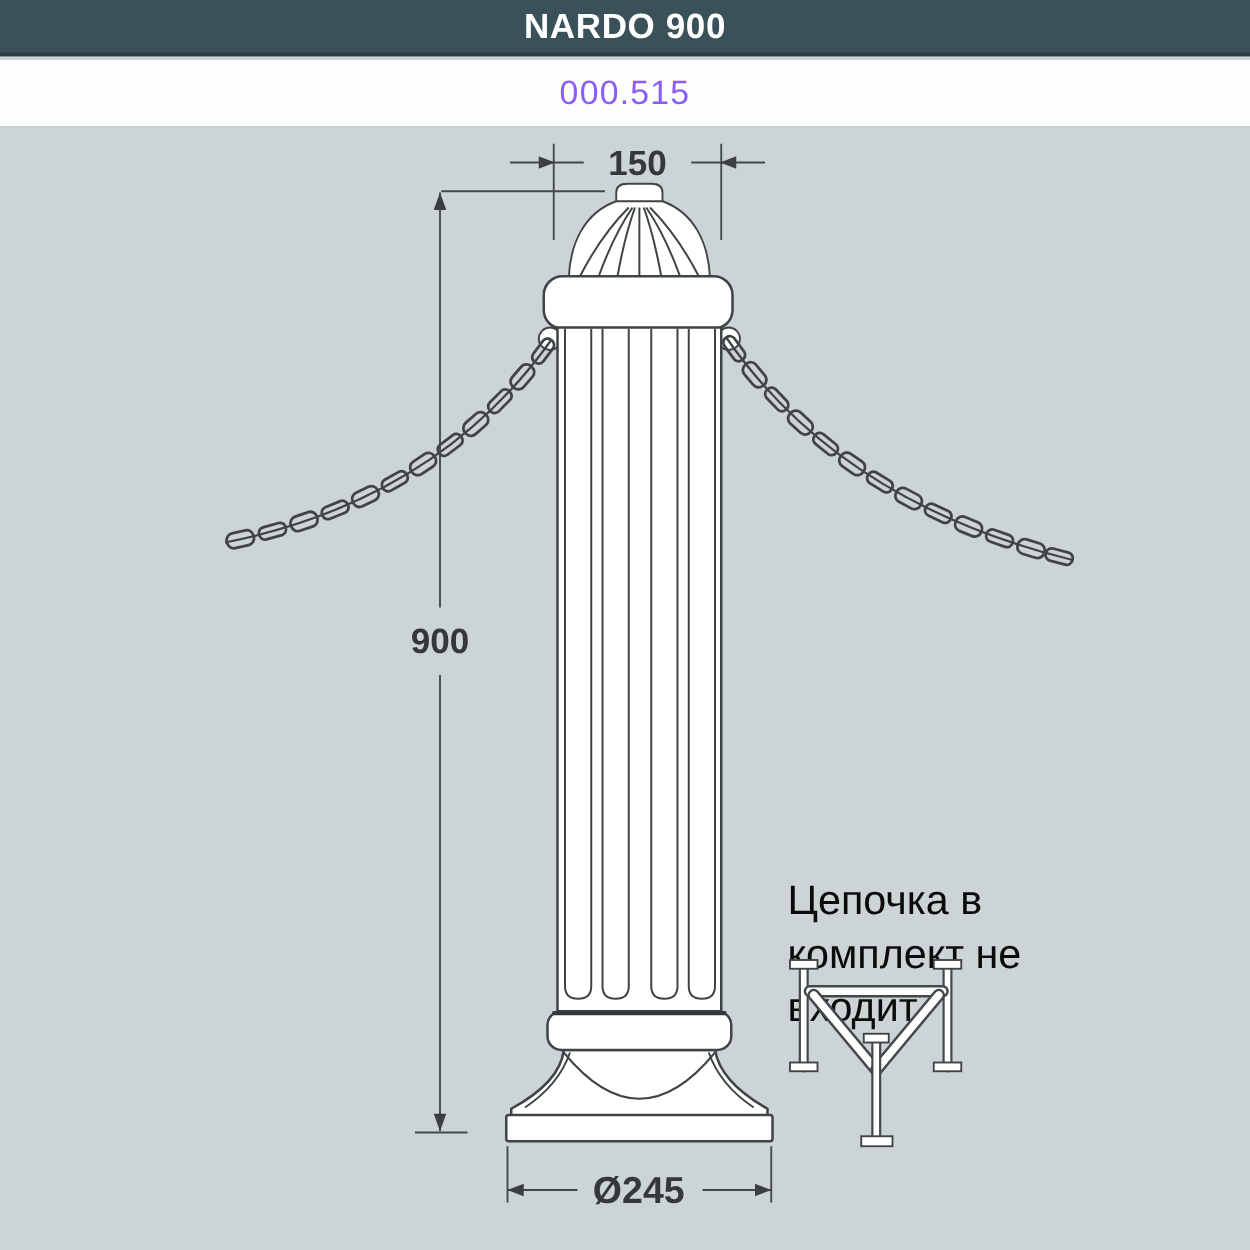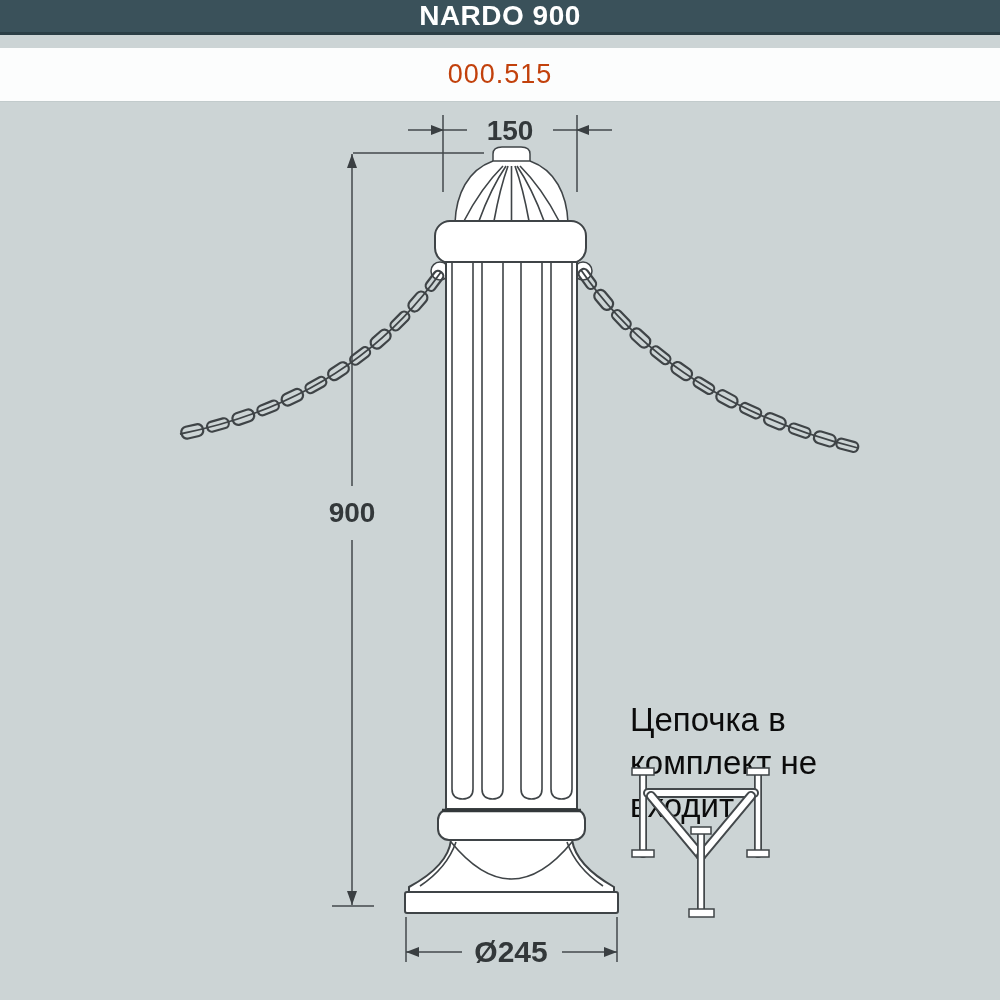--- a/index.html
+++ b/index.html
@@ -1,32 +1,32 @@
 <!DOCTYPE html>
 <html><head>
 <meta charset="utf-8">
 <style>
   * { margin:0; padding:0; box-sizing:border-box; }
   html,body { width:1000px; height:1000px; }
   body { font-family:"Liberation Sans", sans-serif; position:relative; overflow:hidden; background:#ccd4d5; }
 
   .header {
-    position:absolute; left:0; top:0; width:1000px; height:35px;
+    position:absolute; left:0; top:0; width:1000px; height:45px;
     background:#3a515a; border-bottom:3px solid #2b3e45;
     display:flex; align-items:center; justify-content:center;
   }
   .header .title {
     color:#ffffff; font-size:28px; font-weight:700; letter-spacing:0.5px;
   }
   .subheader {
     position:absolute; left:0; top:48px; width:1000px; height:53px;
     background:#fcfdfd; display:flex; align-items:center; justify-content:center;
   }
   .subheader .code {
-    color:#c2410c; font-size:27px; font-weight:400; letter-spacing:1px;
+    color:#8b5cf6; font-size:27px; font-weight:400; letter-spacing:1px;
   }
   .canvas {
     position:absolute; left:0; top:101px; width:1000px; height:899px;
     background:#ccd4d5; border-top:1px solid #c2cbcc;
   }
   .specs {
     position:absolute; left:25px; top:13px; color:#3a4144;
     font-size:20px; line-height:27px;
   }
   .spec-row { display:flex; }

